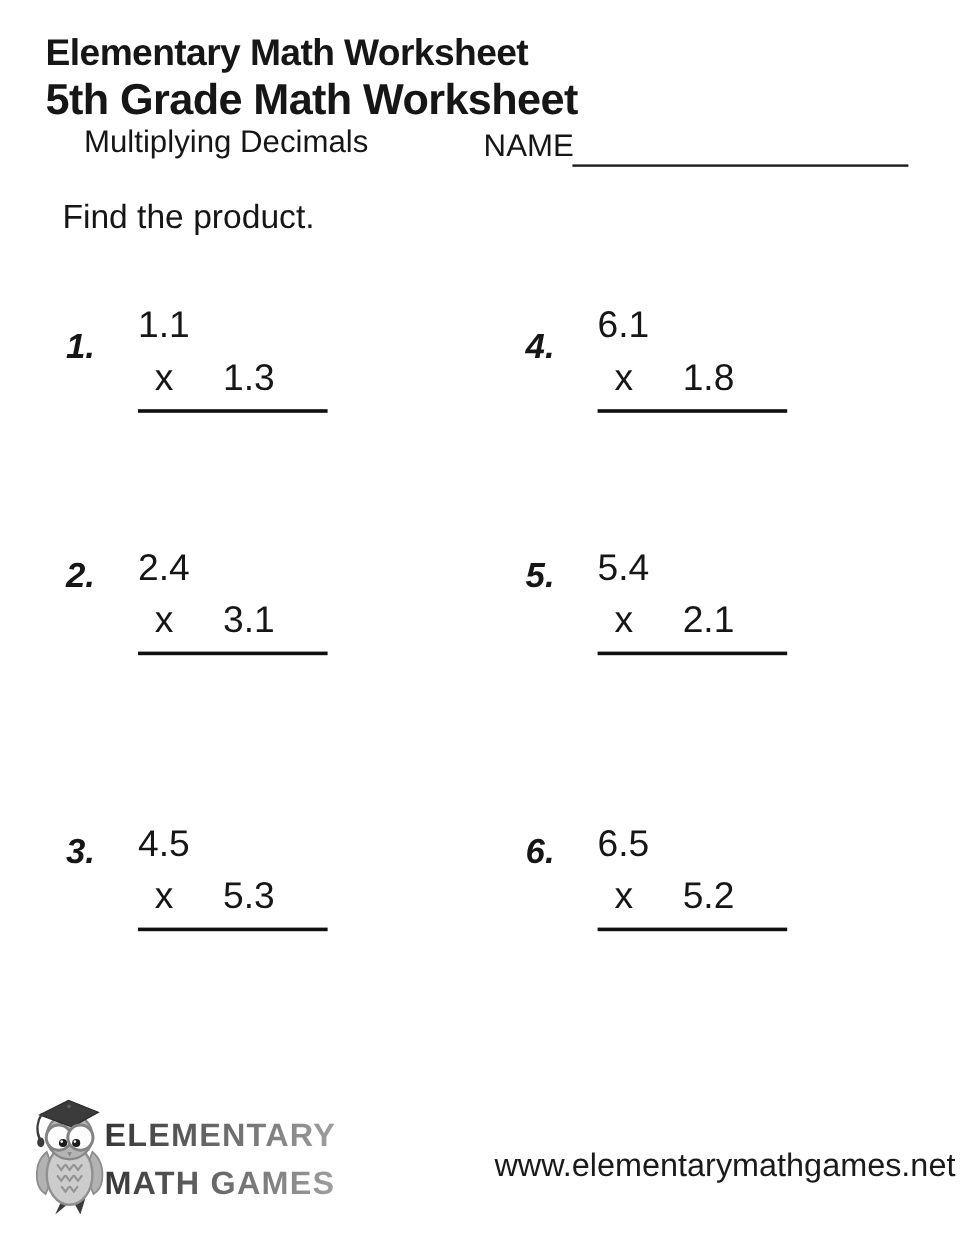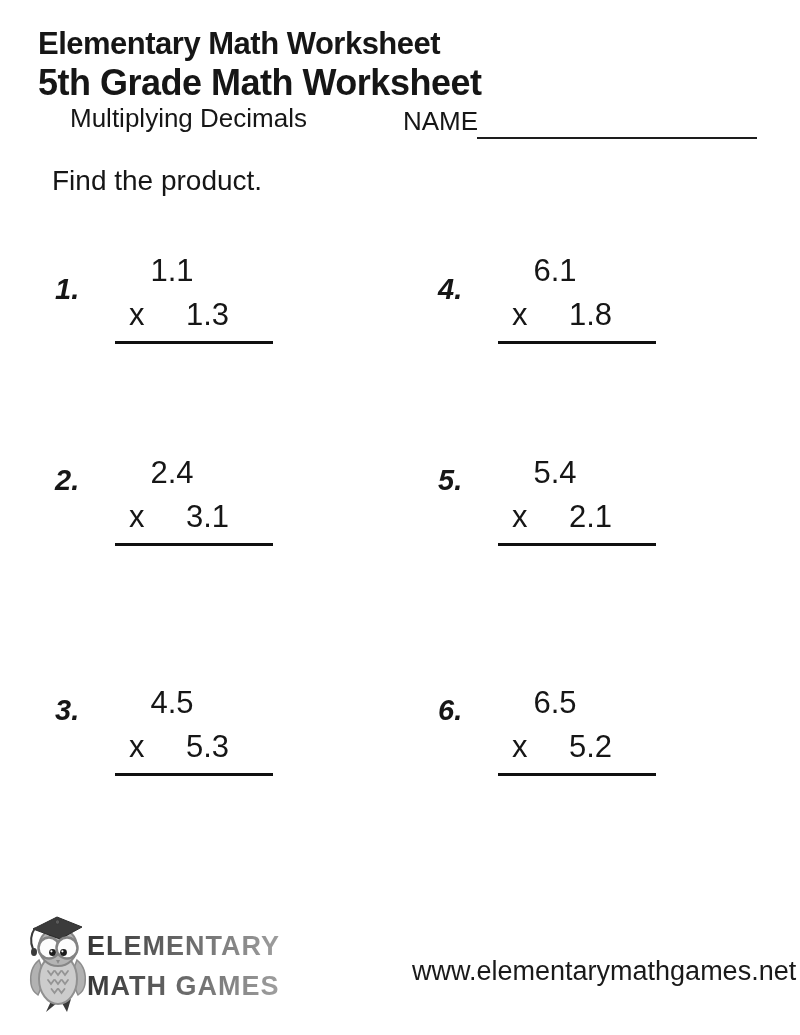--- a/index.html
+++ b/index.html
@@ -15,21 +15,21 @@
   .name-line  { position:absolute; left:477px; top:137px; width:280px; height:0; border-bottom:2px solid #1d1d1d; }
   .instruction { position:absolute; left:52px; top:165px; font-size:28px; font-weight:400;text-align:right; }
 
   
   .problem { position:absolute; width:158px; font-size:31px; }
   .p1 { left:115px; top:249px; }  .p4 { left:498px; top:249px; }
   .p2 { left:115px; top:451px; }  .p5 { left:498px; top:451px; }
   .p3 { left:115px; top:681px; }  .p6 { left:498px; top:681px; }
   .plabel { position:absolute; left:-60px; top:13px; font-size:29px; font-weight:bold; font-style:italic; }
   .p1 .plabel, .p4 .plabel { top:24px; }
-  .op-top { height:44px; line-height:44px; text-align:center; padding-right:44px; }
+  .op-top { height:44px; line-height:44px; text-align:left; padding-right:44px; }
   .op-bottom { height:44px; line-height:44px; display:flex; justify-content:space-between; padding-left:14px; padding-right:44px; }
   .rule { height:0; border-top:3px solid #101010; margin-top:4px; }
 
   
   .owl { position:absolute; left:26px; top:916px; width:64px; height:96px; }
   .logo-text { position:absolute; left:87px; top:933px; line-height:1; }
   .logo-line { display:inline-block; font-size:27px; font-weight:bold; letter-spacing:1px; color:#5d5d5d;text-align:right; }
   .logo-l2 { margin-top:13px; }
   @supports ((-webkit-background-clip:text) or (background-clip:text)) {
     .logo-line { background:linear-gradient(100deg,#353535 0%,#6f6f6f 55%,#a0a0a0 100%);

